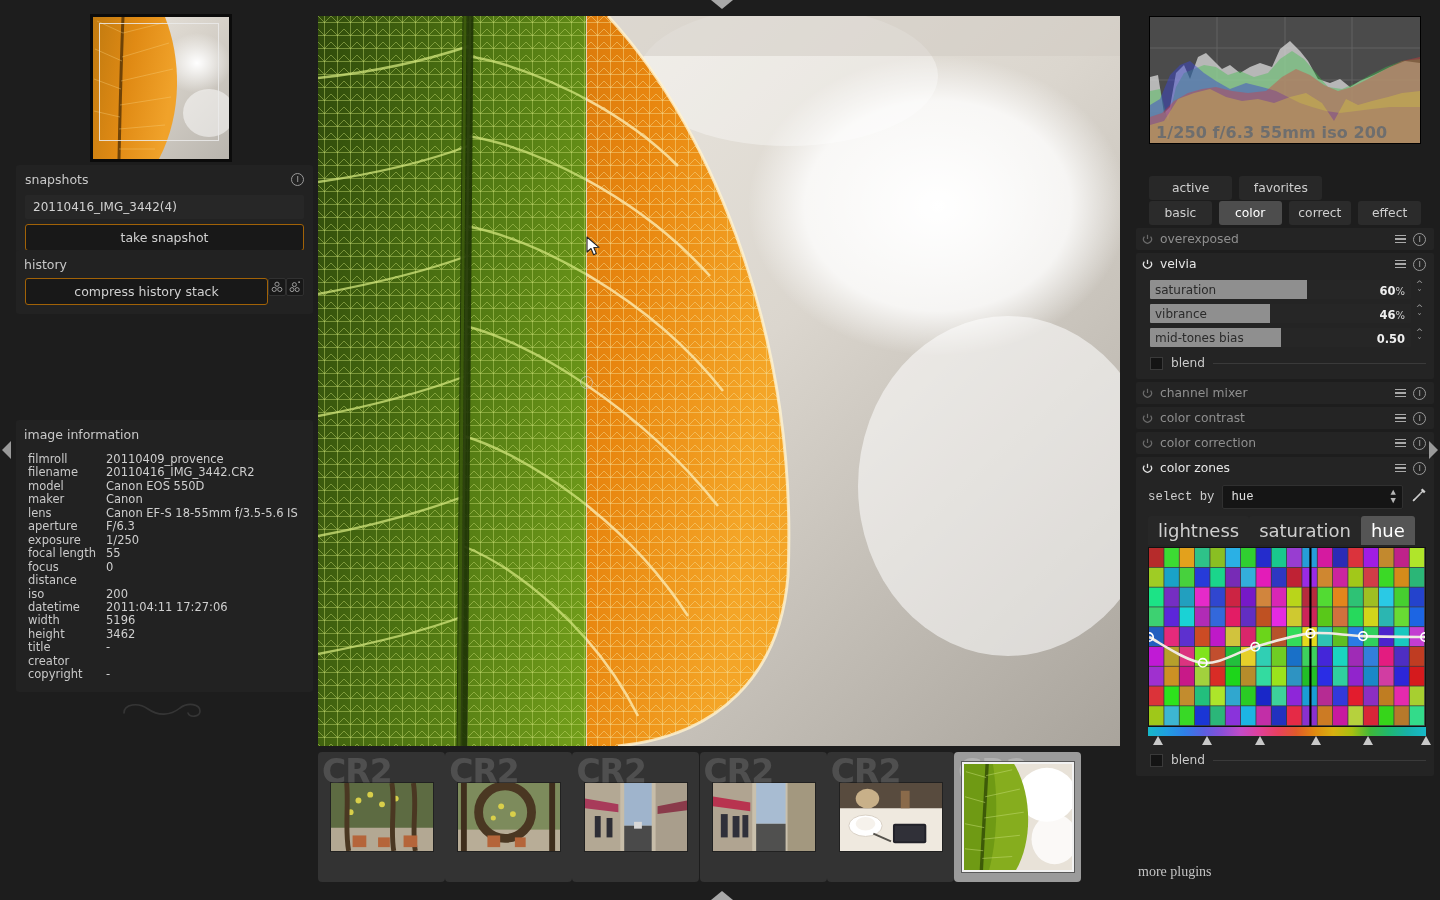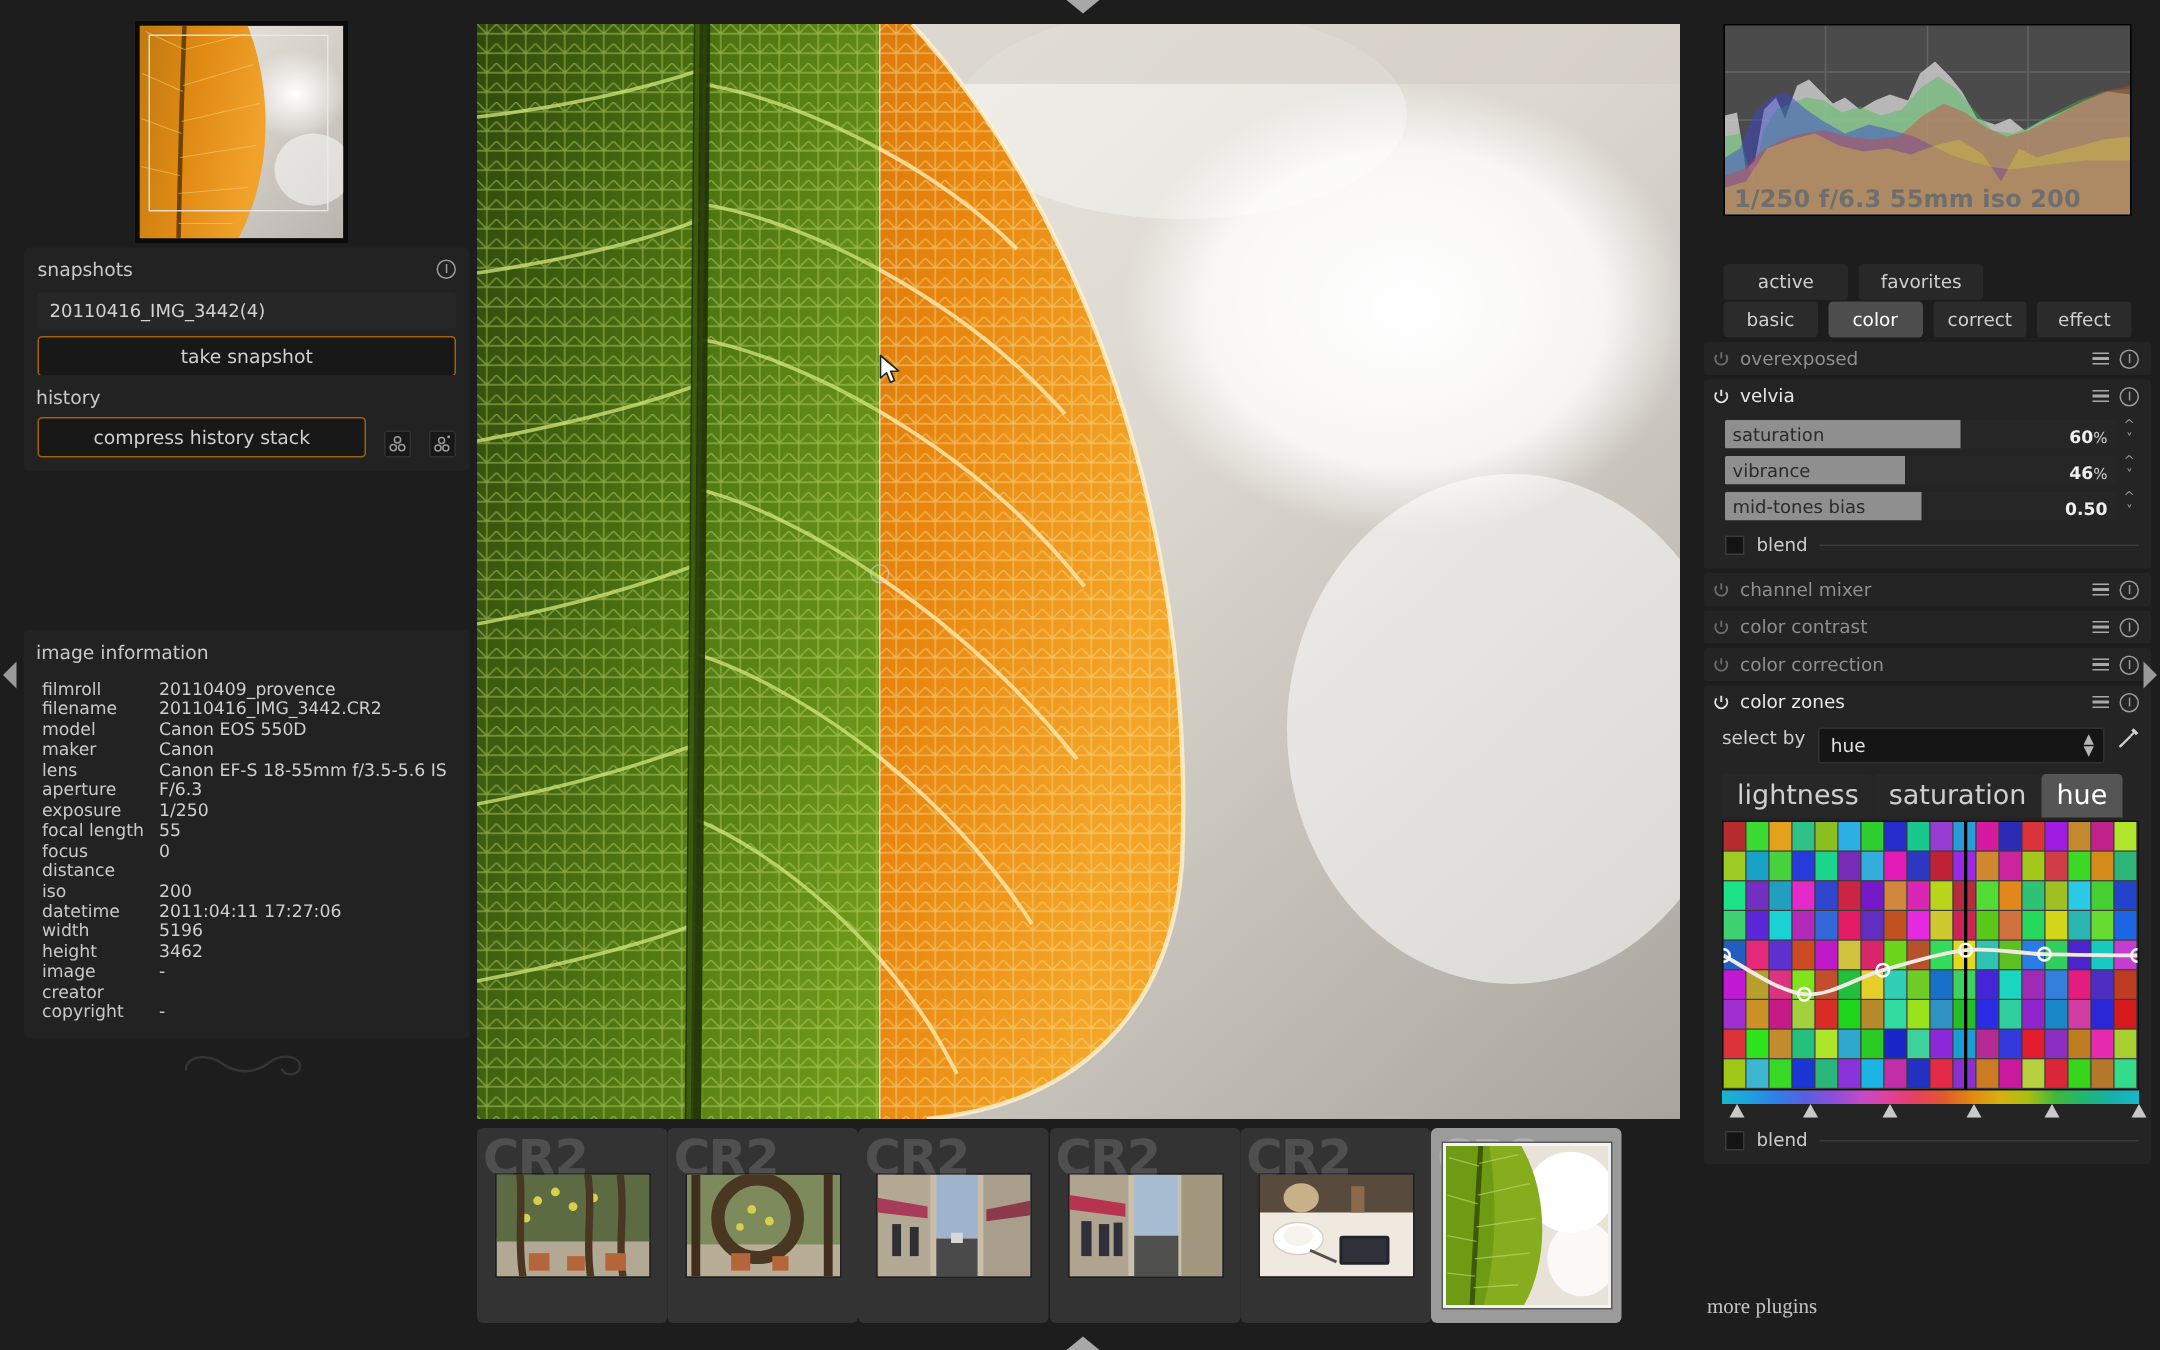--- a/index.html
+++ b/index.html
@@ -44,21 +44,21 @@
   }
   .btn-wide {
     display:block; margin:5px 9px 9px 9px; background:#181818;
     border:1px solid #a16207; border-radius:3px; text-align:center;
     padding:5px 0; font-size:12.5px; color:#d0d0d0;
   }
 
   #history { position:absolute; left:16px; top:250px; width:297px; }
   .hist-list { padding:6px 0 4px 0; }
   .hist-item { padding:2px 0 2px 12px; font-size:12.2px; color:#d4d4d4; }
-  .hist-bottom { display:flex; align-items:flex-end; gap:12px; padding:0 9px 9px 9px; }
+  .hist-bottom { display:flex; align-items:flex-start; gap:0; padding:0 9px 9px 9px; }
   .hist-bottom .btn-wide { flex:1; margin:0; }
   .sq-btn {
     width:18px; height:18px; background:#181818; border:1px solid #313131;
     border-radius:2px; display:flex; align-items:center; justify-content:center;
   }
 
   #imginfo { position:absolute; left:16px; top:420px; width:297px; }
   .meta { padding:5px 0 10px 0; }
   .meta-row { display:flex; font-size:11.5px; line-height:1.17; padding:0 0 0 12px; color:#cfcfcf; }
   .meta-k { width:78px; flex:0 0 78px; color:#c9c9c9; }
@@ -128,21 +128,21 @@
   .sl-val { position:absolute; right:6px; bottom:1px; font-size:11.5px; font-weight:bold; color:#efefef; z-index:2; }
   .sl-val .u { font-weight:normal; font-size:10px; color:#cfcfcf; }
   .spin { width:13px; display:flex; flex-direction:column; align-items:center; justify-content:center;
           margin-left:2px; color:#9a9a9a; font-size:9px; line-height:9px; }
 
   .blendrow { display:flex; align-items:center; gap:8px; padding-top:5px; }
   .chk { width:13px; height:13px; background:#141414; border:1px solid #3a3a3a; }
   .blend-lab { font-size:12.2px; color:#cacaca; }
   .blend-line { flex:1; height:1px; background:#3a3a3a; }
 
-  .selby { display:flex; gap:8px; padding:6px 8px 4px 12px; }
+  .selby { display:flex; align-items:center; gap:8px; padding:6px 8px 4px 12px;font-family:Liberation Mono, monospace; }
   .selby-lab { font-size:12.3px; color:#cfcfcf; }
   .combo { flex:1; position:relative; background:#151515; border:1px solid #303030;
            border-radius:2px; padding:4px 22px 4px 8px; font-size:12.3px; color:#e2e2e2; }
   .combo .chev { position:absolute; right:6px; top:3px; color:#b5b5b5; font-size:9px; line-height:8px;
                  text-align:center; }
 
   .subtabs { display:flex; gap:0; padding:3px 8px 0 12px; }
   .stab { font-size:18px; color:#cfcfcf; padding:4px 10px; border-radius:3px 3px 0 0; background:#272727; }
   .stab.on { background:#555555; color:#ffffff; }
 
@@ -308,21 +308,21 @@
           </div>
           <div class="meta-row">
             <span class="meta-k">width</span>
             <span class="meta-v">5196</span>
           </div>
           <div class="meta-row">
             <span class="meta-k">height</span>
             <span class="meta-v">3462</span>
           </div>
           <div class="meta-row">
-            <span class="meta-k">image</span>
+            <span class="meta-k">title</span>
             <span class="meta-v">-</span>
           </div>
           <div class="meta-row">
             <span class="meta-k">creator</span>
             <span class="meta-v"></span>
           </div>
           <div class="meta-row">
             <span class="meta-k">copyright</span>
             <span class="meta-v">-</span>
           </div>

